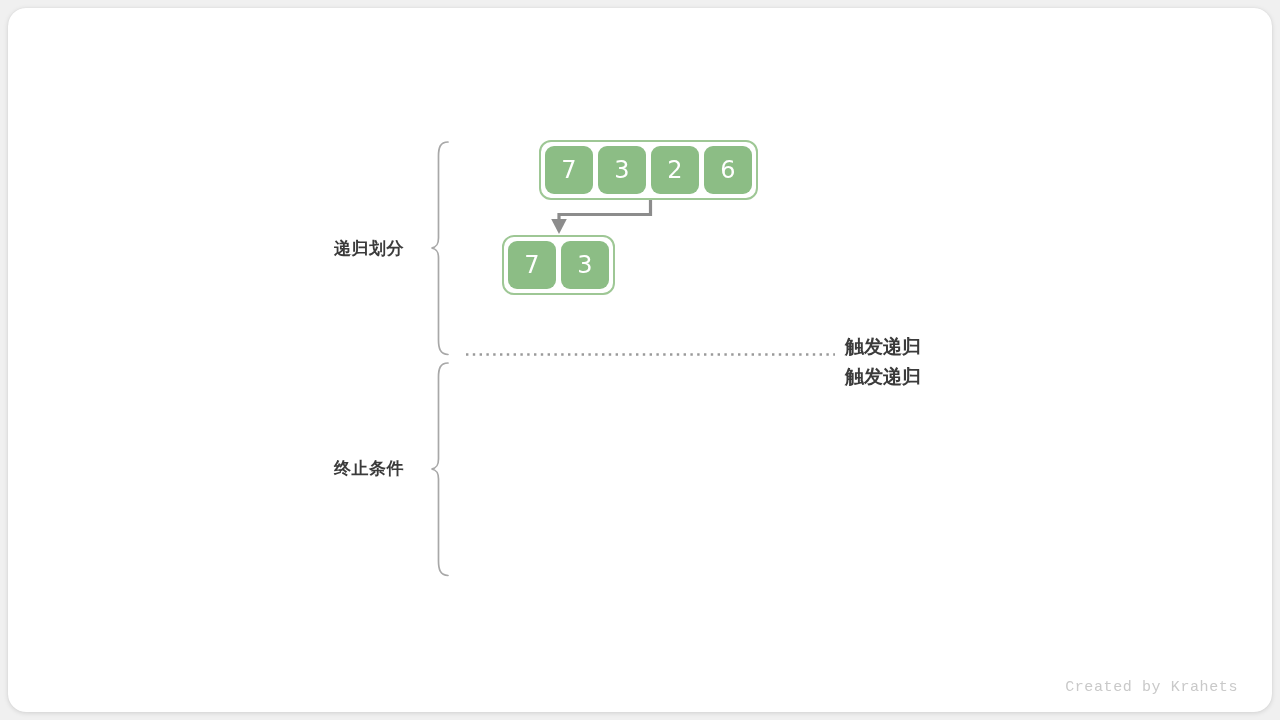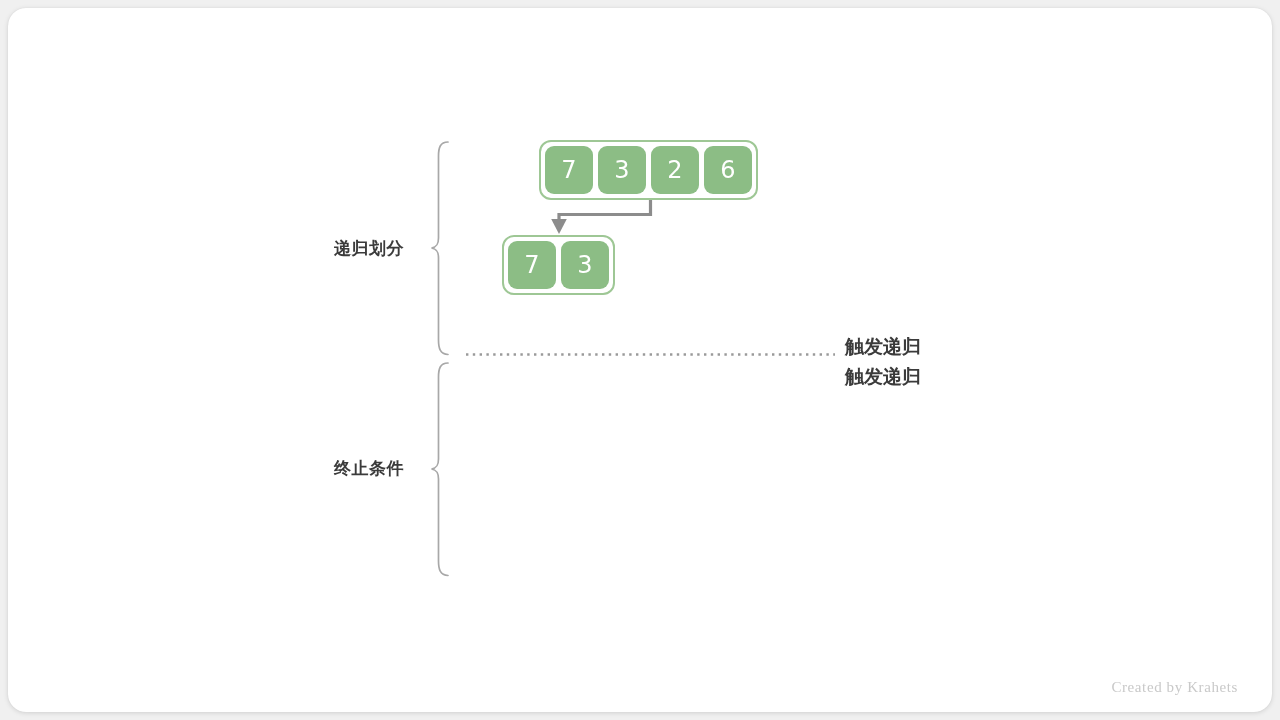--- a/index.html
+++ b/index.html
@@ -90,21 +90,21 @@
     line-height: 1;
   }
   #array-top    { left: 539px; top: 140px; }
   #array-left   { left: 502px; top: 235px; }
 
   
   .watermark {
     position: absolute;
     right: 42px;
     bottom: 24px;
-    font-family: Liberation Serif, serif;
+    font-family: Liberation Mono, monospace;
     font-size: 15px;
     color: #c9c9c9;
     letter-spacing: 0.6px;
     white-space: nowrap;
   }
 </style>
 </head>
 <body>
 
 <div id="stage">

